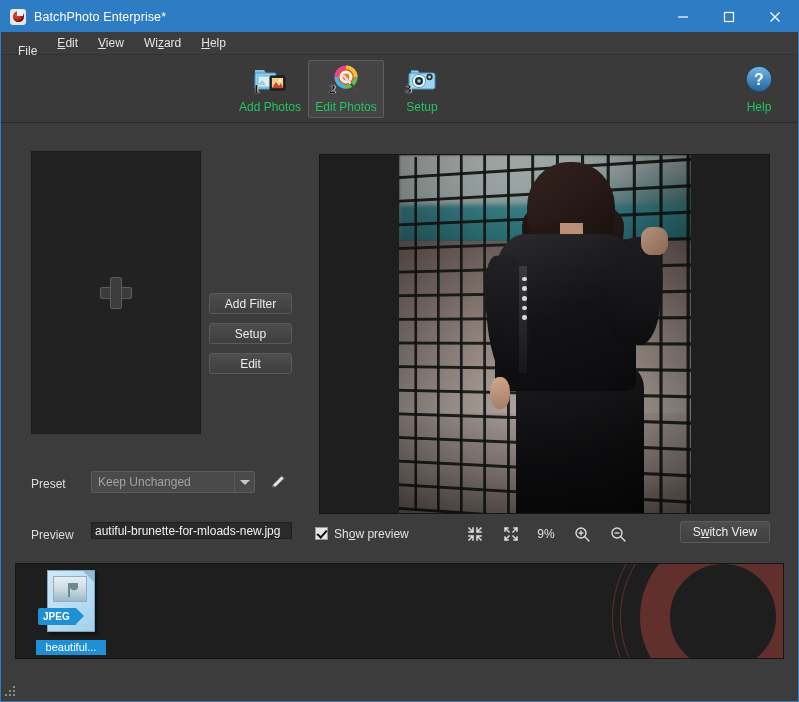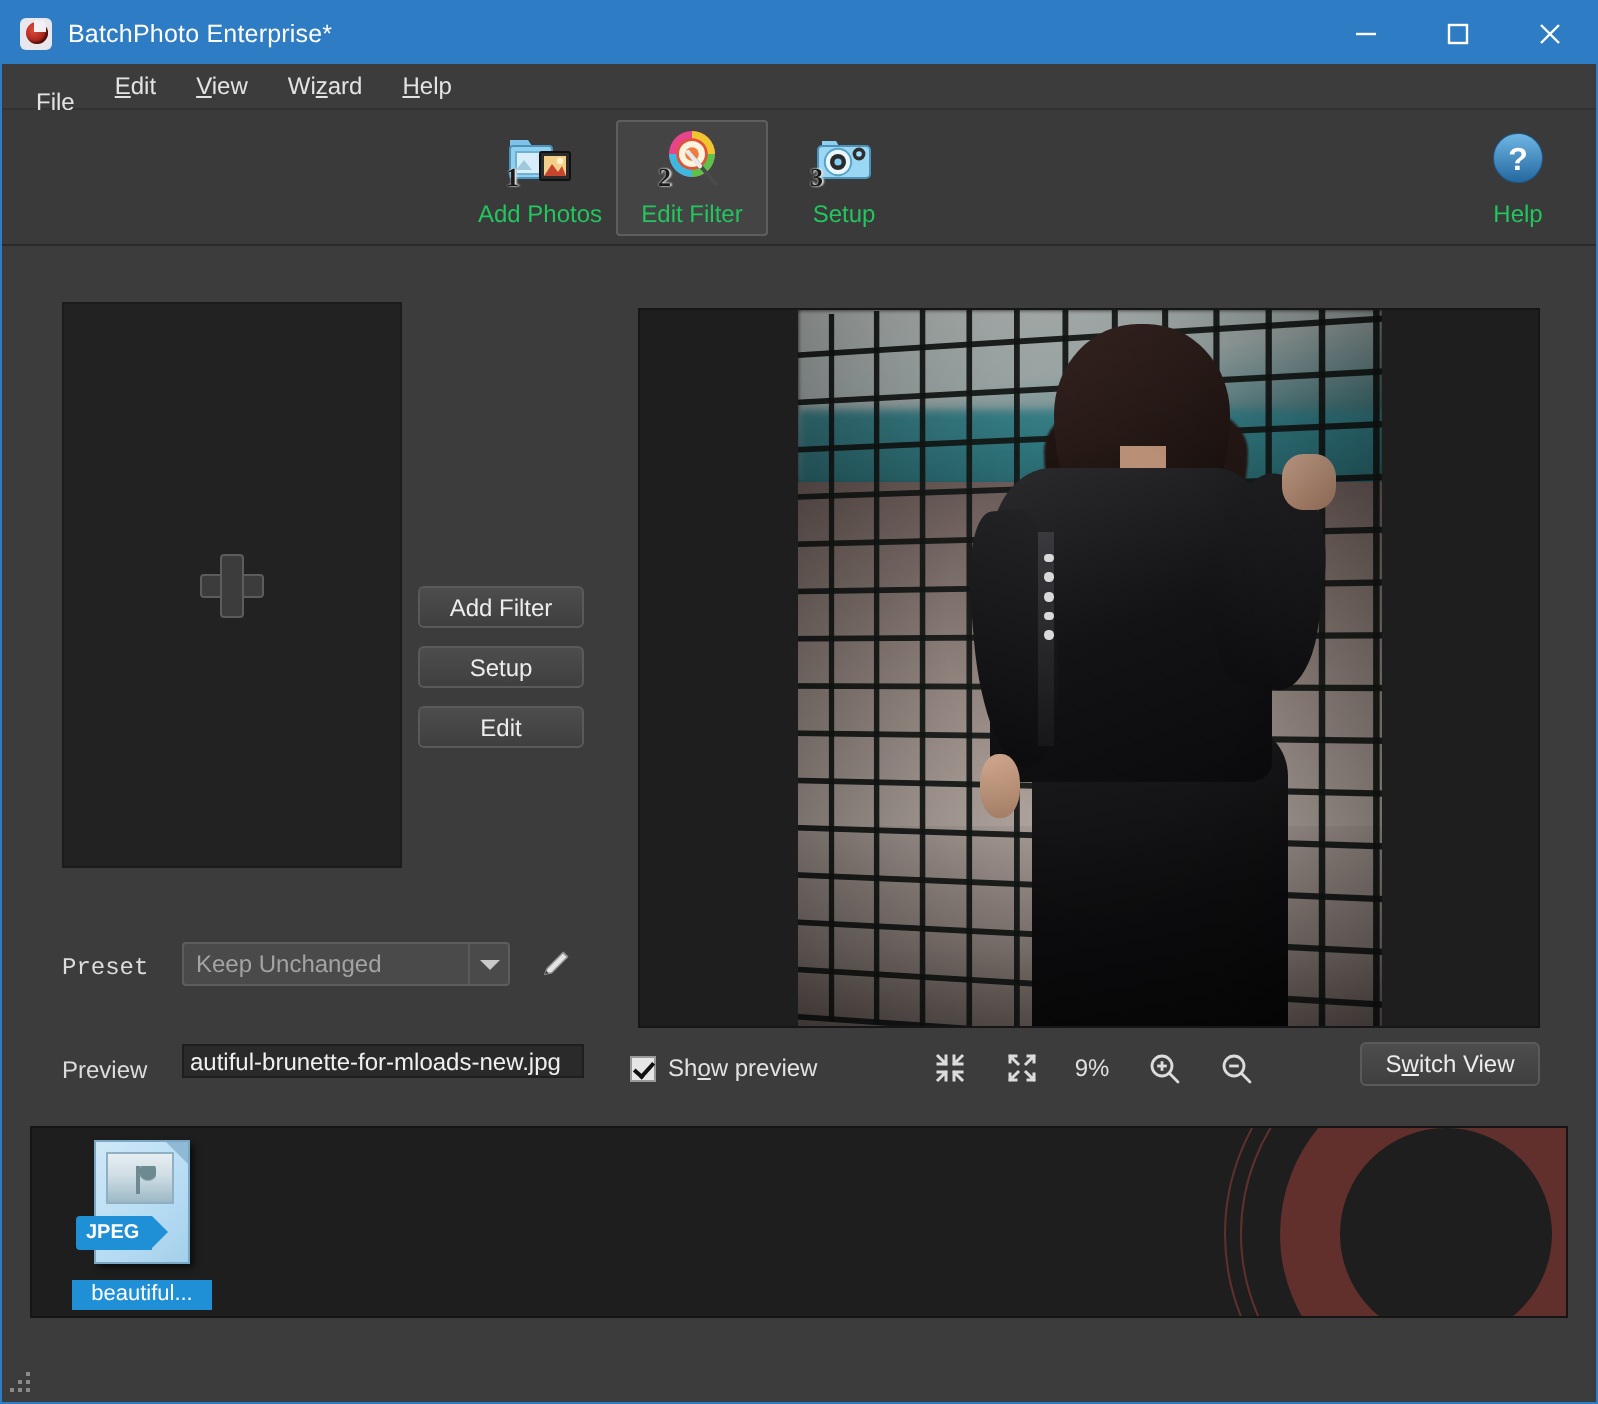--- a/index.html
+++ b/index.html
@@ -130,21 +130,21 @@
     cursor: default;
   }
 
   #btn-add-filter { position: absolute; left: 208px; top: 170px; width: 83px; height: 21px; }
   #btn-remove     { position: absolute; left: 208px; top: 200px; width: 83px; height: 21px; }
   #btn-edit       { position: absolute; left: 208px; top: 230px; width: 83px; height: 21px; }
 
   
   #preset-label {
     position: absolute; left: 30px; top: 354px;
-    color: #dcdcdc; font-size: 12px; font-family: Liberation Mono, monospace;
+    color: #dcdcdc; font-size: 12px;
   }
   #preset-combo {
     position: absolute; left: 90px; top: 348px;
     width: 164px; height: 22px;
     background: #4a4a4a;
     border: 1px solid #5d5d5d;
     border-radius: 2px;
     display: flex; align-items: center;
   }
   #preset-value {
@@ -177,21 +177,21 @@
     display: flex; align-items: center;
     overflow: hidden;
   }
   #preview-file-text {
     color: #f0f0f0; font-size: 12px;
     white-space: nowrap; padding-left: 3px;
   }
 
   #show-preview-wrap {
     position: absolute; left: 314px; top: 404px;
-    display: flex; align-items: center;
+    display: flex; 
   }
   .checkbox {
     width: 13px; height: 13px;
     background: #e6e6e6; border: 1px solid #9a9a9a;
     position: relative; margin-right: 6px;
   }
   .checkbox::after {
     content: ""; position: absolute;
     left: 3px; top: 0px; width: 4px; height: 8px;
     border: solid #111; border-width: 0 2px 2px 0;
@@ -489,21 +489,21 @@
             <path d="M12 23.5 A11.5 11.5 0 0 1 .5 12 L12 12 Z" fill="#3fb8e0"></path>
             <circle cx="12" cy="12" r="7.2" fill="#fdf3df"></circle>
             <circle cx="12" cy="12" r="7.2" fill="none" stroke="#e0533a" stroke-width="1.4"></circle>
             <circle cx="12" cy="12" r="3.4" fill="#ef7b3c"></circle>
           </g>
           <line x1="16" y1="13" x2="29" y2="28" stroke="#4a4a4a" stroke-width="2" stroke-linecap="round"></line>
           <line x1="15" y1="12" x2="21" y2="19" stroke="#e9e9e9" stroke-width="2.2" stroke-linecap="round"></line>
         </svg>
         <span class="step-num">2</span>
       </div>
-      <div class="tb-label">Edit Filter</div>
+      <div class="tb-label">Edit Photos</div>
     </div>
 
     <div class="tb-btn" style="left:383px;">
       <div class="tb-ico">
         <svg width="34" height="32" viewBox="0 0 34 32">
           <path d="M6 9 L6 6.5 L13 6.5 L14.5 9 Z" fill="#8fd0ef"></path>
           <rect x="4" y="9" width="26" height="16" rx="2" fill="#9bd6f2" stroke="#4d92b9"></rect>
           <circle cx="14" cy="17" r="6.6" fill="#e8f6fd" stroke="#5aa3c8"></circle>
           <circle cx="14" cy="17" r="4" fill="#2b2b2b"></circle>
           <circle cx="14" cy="17" r="1.8" fill="#7fd0f0"></circle>

